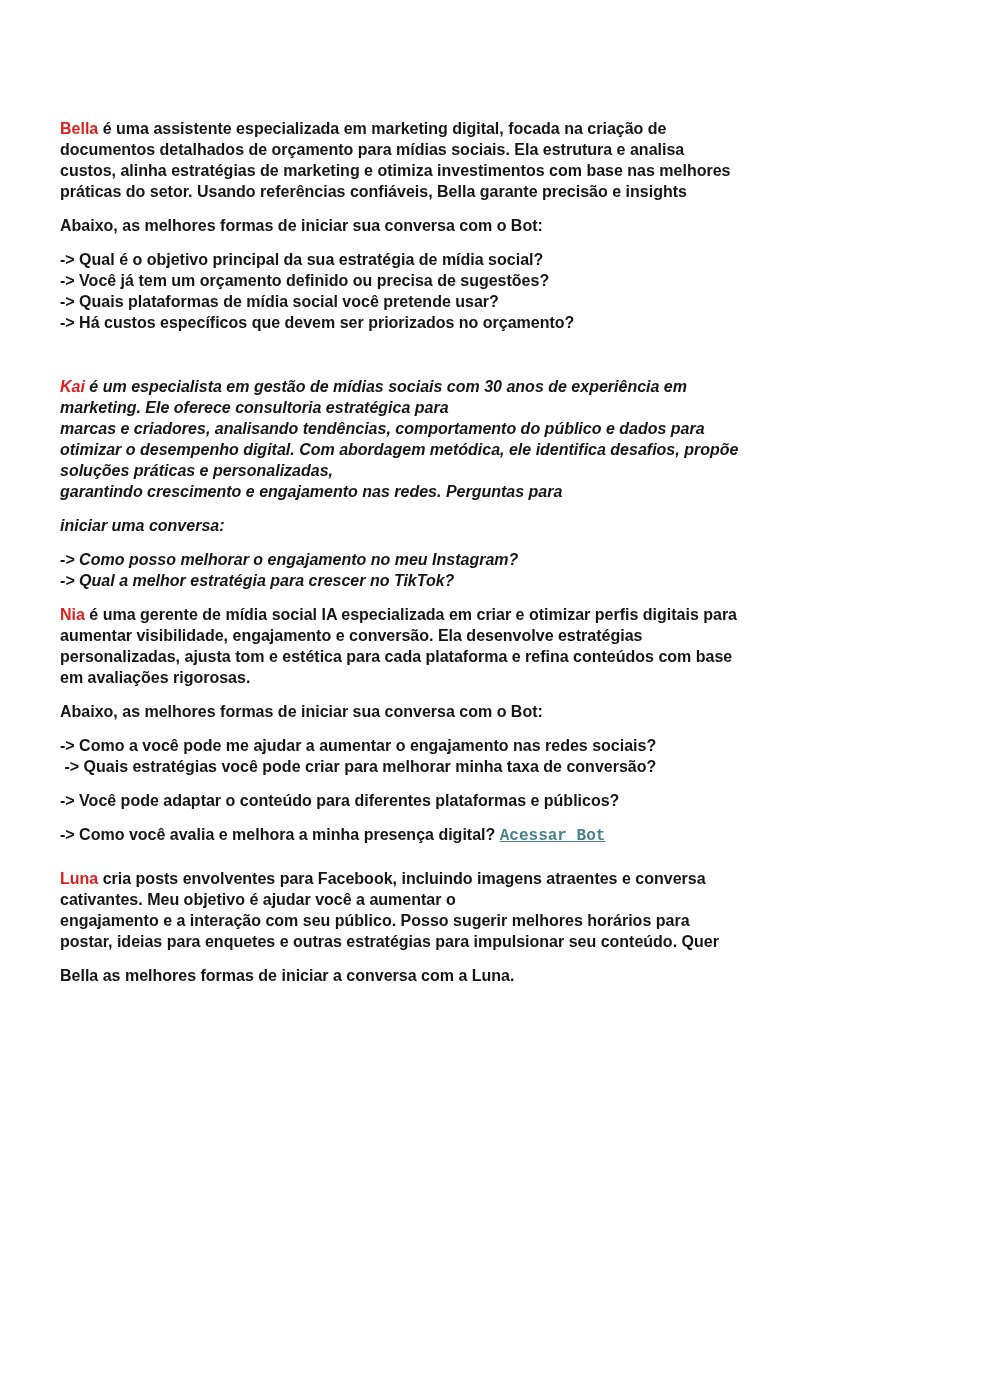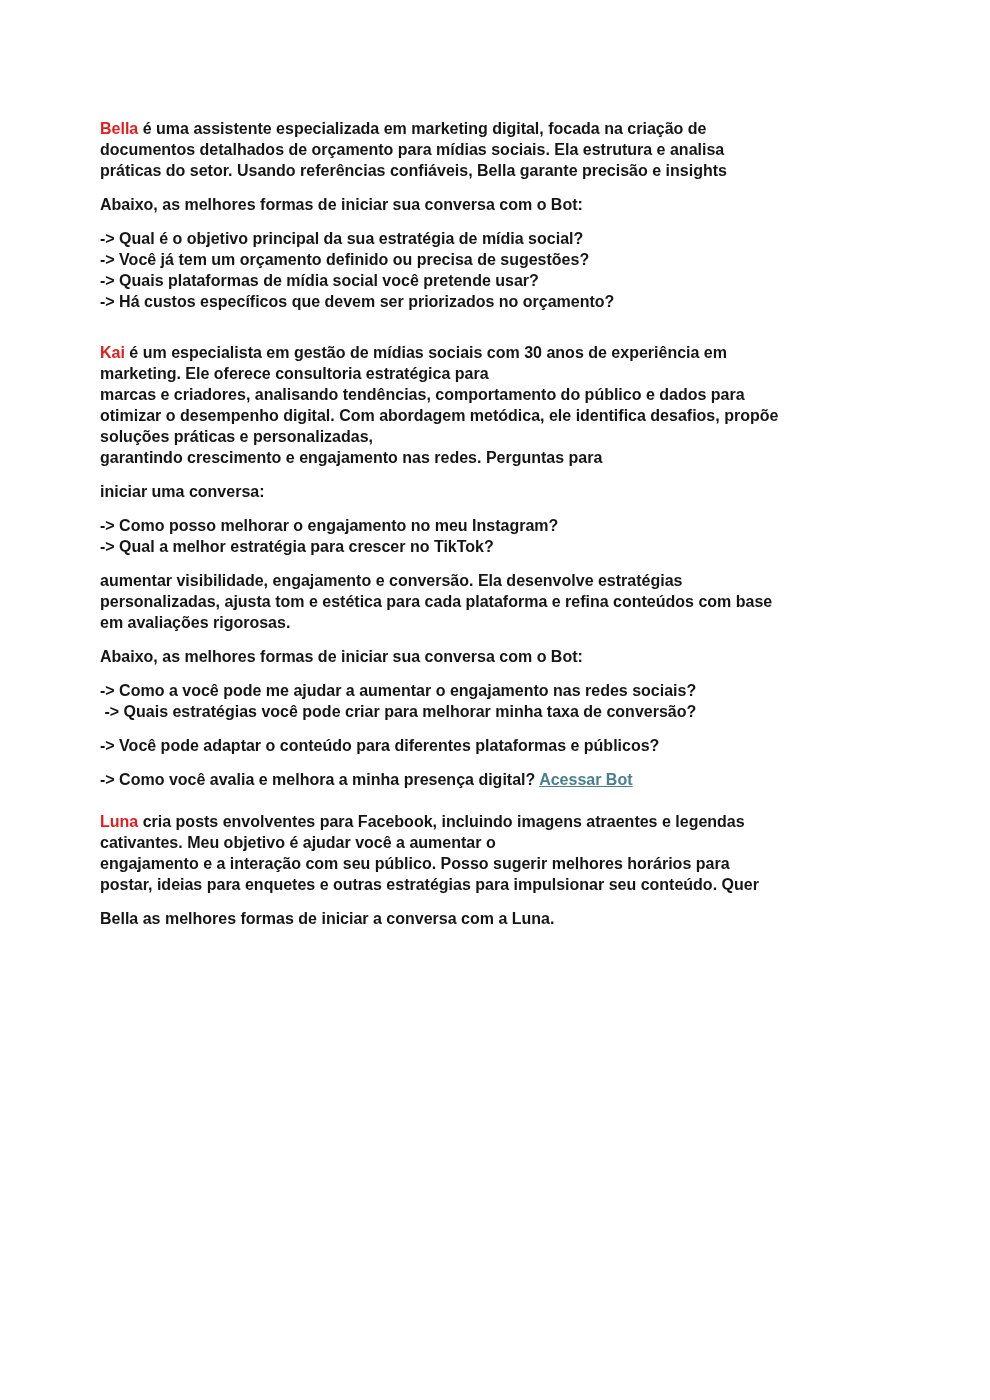--- a/index.html
+++ b/index.html
@@ -12,58 +12,60 @@
     height: 1400px;
     overflow: hidden;
     font-family: "Liberation Sans", sans-serif;
     font-weight: bold;
     color: #151515;
   }
   .doc {
     box-sizing: border-box;
     width: 990px;
     height: 1400px;
-    padding: 118px 120px 0 100px;
+    padding: 118px 120px 0 60px;
     background: #ffffff;
     border-radius: 13px;
   }
   .para {
     margin: 0 0 13px 0;
     padding: 0;
   }
   .line {
     display: block;
     font-size: 16px;
     line-height: 21px;
     white-space: pre;
   }
   .botname {
     color: #e21d1d;
   }
   .bot-link {
     color: #4a808e;
     text-decoration: underline;
     cursor: pointer;
+    font-family: Liberation Mono, monospace;
   }
   .emoji {
     font-size: 15px;
   }
-  .section-kai  { margin-top: 30px; }
+  .section-kai  { margin-top: 43px; font-style: italic; }
   .section-nia  { margin-top: 9px;  }
   .section-luna { margin-top: 21px; }
 </style>
 </head>
 <body>
 
 <div class="doc">
 
   <section>
     <p class="para">
       <span class="line"><span class="botname">Bella</span><span> é uma assistente especializada em marketing digital, focada na criação de</span></span>
       <span class="line">documentos detalhados de orçamento para mídias sociais. Ela estrutura e analisa</span>
+      <span class="line">custos, alinha estratégias de marketing e otimiza investimentos com base nas melhores</span>
       <span class="line">práticas do setor. Usando referências confiáveis, Bella garante precisão e insights</span>
     </p>
     <p class="para">
       <span class="line">Abaixo, as melhores formas de iniciar sua conversa com o Bot:</span>
     </p>
     <p class="para">
       <span class="line">-&gt; Qual é o objetivo principal da sua estratégia de mídia social?</span>
       <span class="line">-&gt; Você já tem um orçamento definido ou precisa de sugestões?</span>
       <span class="line">-&gt; Quais plataformas de mídia social você pretende usar?</span>
       <span class="line">-&gt; Há custos específicos que devem ser priorizados no orçamento?</span>
@@ -83,20 +85,21 @@
       <span class="line">iniciar uma conversa:</span>
     </p>
     <p class="para">
       <span class="line">-&gt; Como posso melhorar o engajamento no meu Instagram?</span>
       <span class="line">-&gt; Qual a melhor estratégia para crescer no TikTok?</span>
     </p>
   </section>
 
   <section class="section-nia">
     <p class="para">
+      <span class="line"><span class="botname">Nia</span><span> é uma gerente de mídia social IA especializada em criar e otimizar perfis digitais para</span></span>
       <span class="line">aumentar visibilidade, engajamento e conversão. Ela desenvolve estratégias</span>
       <span class="line">personalizadas, ajusta tom e estética para cada plataforma e refina conteúdos com base</span>
       <span class="line">em avaliações rigorosas.</span>
     </p>
     <p class="para">
       <span class="line">Abaixo, as melhores formas de iniciar sua conversa com o Bot:</span>
     </p>
     <p class="para">
       <span class="line">-&gt; Como a você pode me ajudar a aumentar o engajamento nas redes sociais?</span>
       <span class="line"> -&gt; Quais estratégias você pode criar para melhorar minha taxa de conversão?</span>
@@ -104,21 +107,21 @@
     <p class="para">
       <span class="line">-&gt; Você pode adaptar o conteúdo para diferentes plataformas e públicos?</span>
     </p>
     <p class="para">
       <span class="line"><span>-&gt; Como você avalia e melhora a minha presença digital? </span><a class="bot-link">Acessar Bot</a></span>
     </p>
   </section>
 
   <section class="section-luna">
     <p class="para">
-      <span class="line"><span class="botname">Luna</span><span> cria posts envolventes para Facebook, incluindo imagens atraentes e legendas</span></span>
+      <span class="line"><span class="botname">Luna</span><span> cria posts envolventes para Facebook, incluindo imagens atraentes e conversa</span></span>
       <span class="line">cativantes. Meu objetivo é ajudar você a aumentar o</span>
       <span class="line">engajamento e a interação com seu público. Posso sugerir melhores horários para</span>
       <span class="line">postar, ideias para enquetes e outras estratégias para impulsionar seu conteúdo. Quer</span>
     </p>
     <p class="para">
       <span class="line">Bella as melhores formas de iniciar a conversa com a Luna.</span>
     </p>
   </section>
 
 </div>

